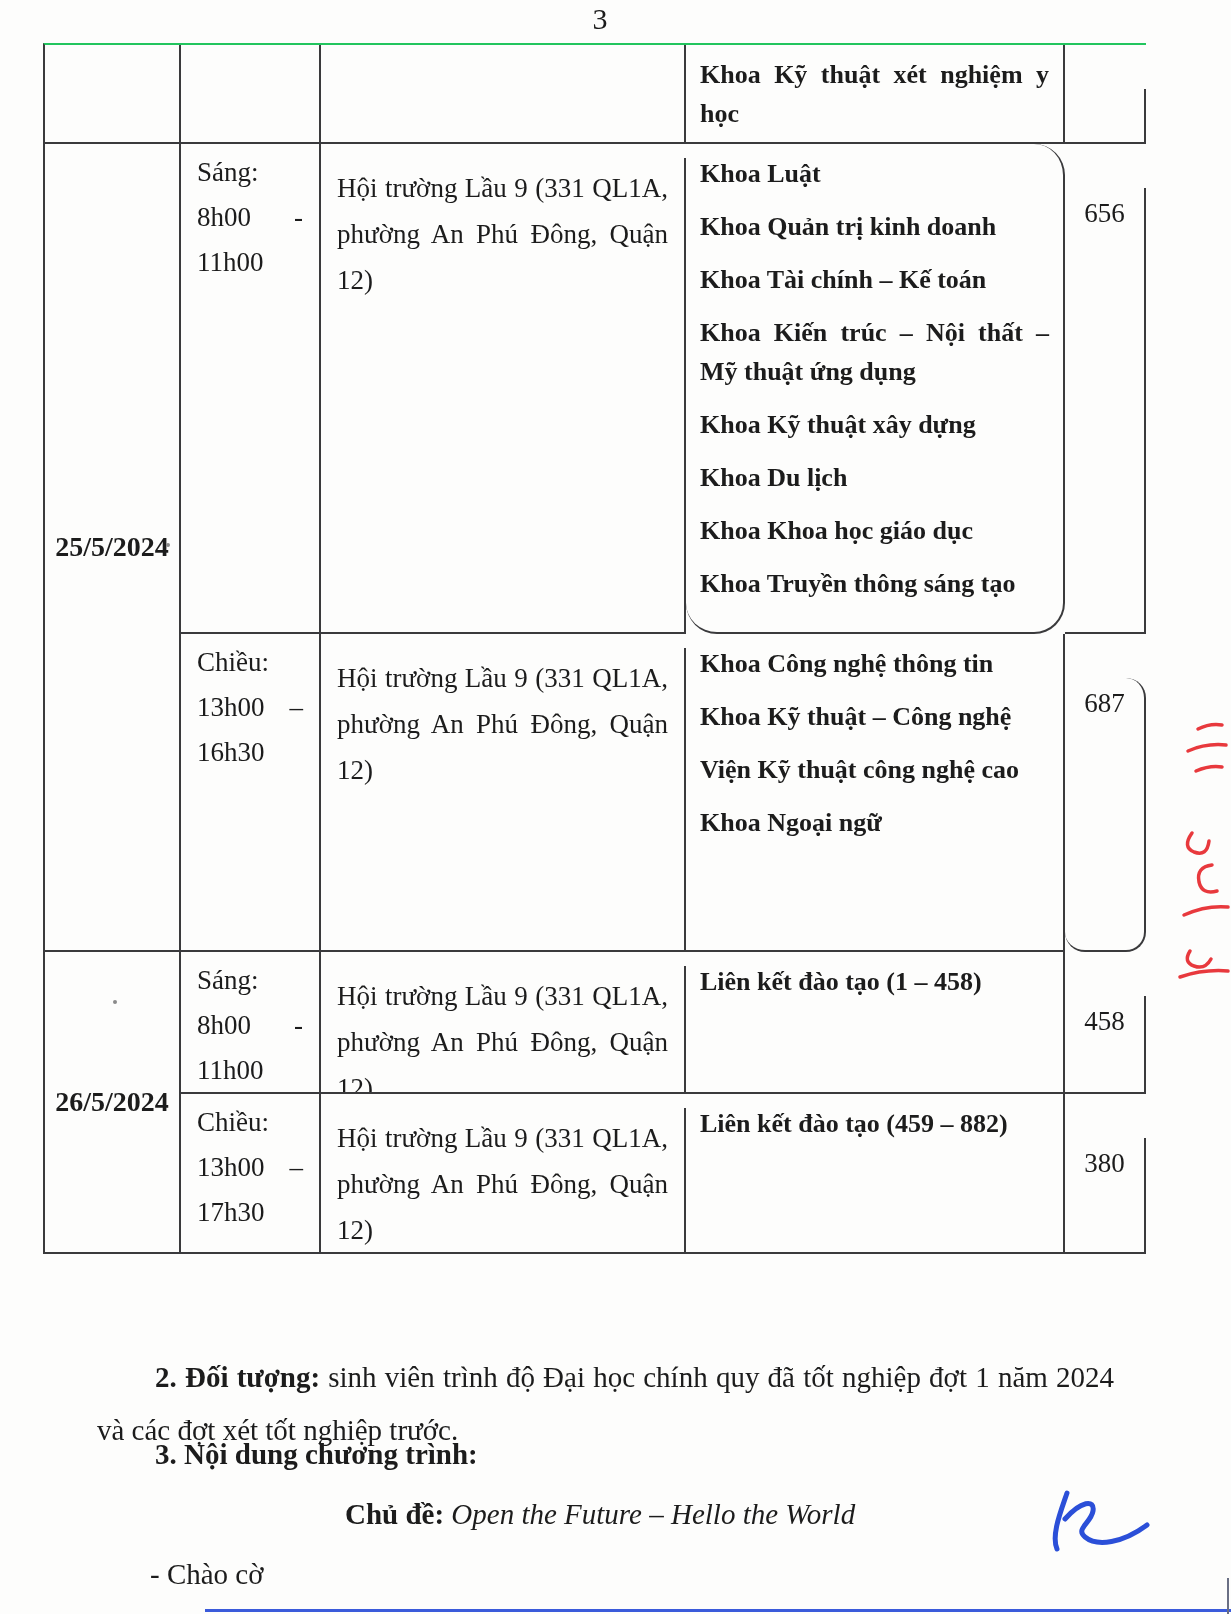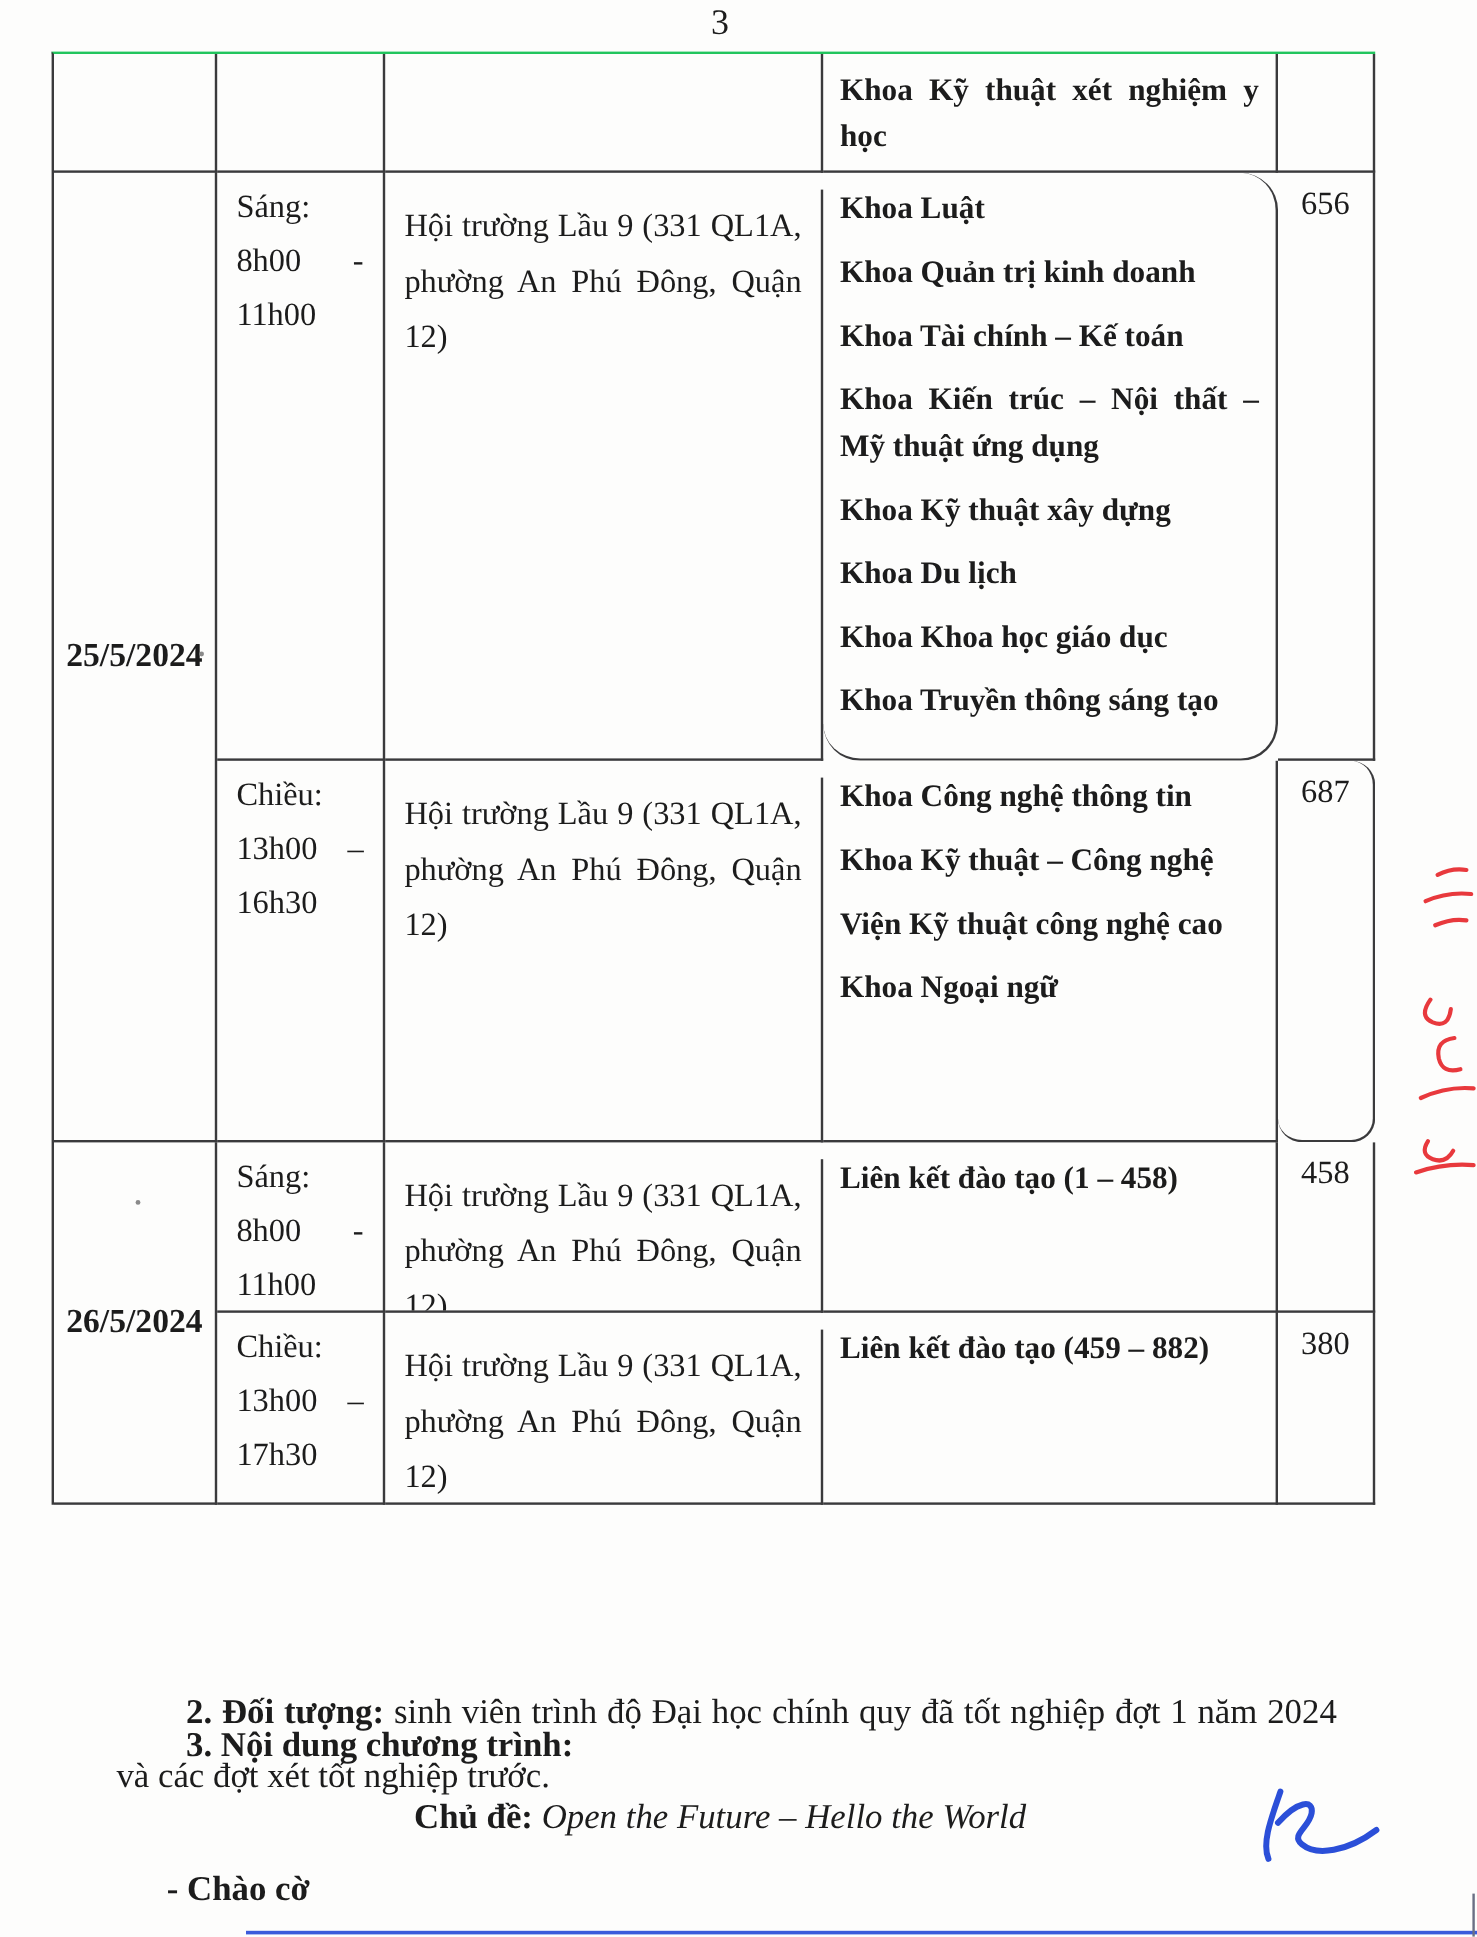--- a/index.html
+++ b/index.html
@@ -34,38 +34,38 @@
   }
   .cell.time{padding:6px 16px;line-height:45px;}
   .time .tsplit{display:flex;justify-content:space-between;}
   .cell.loc{padding:7px 16px;line-height:46px;text-align:justify;margin-top:14px;}
   .cell.fac{padding:10px 14px;}
   .fac-item{
     font-weight:bold;font-size:26px;line-height:39px;
     margin-bottom:14px;text-align:justify;
   }
   .fac-item:last-child{margin-bottom:0;}
-  .cell.count{padding:10px 4px;text-align:center;}
+  .cell.count{padding:10px 4px;text-align:center;margin-top:44px;}
   
   .para-target{
-    position:absolute;left:97px;top:1372px;width:1017px;
+    position:absolute;left:97px;top:1322px;width:1017px;
     font-size:29px;line-height:53px;text-align:justify;text-indent:58px;
   }
   .para-target b{font-weight:bold;}
   .program-heading{
     position:absolute;left:155px;top:1438px;
     font-size:29px;font-weight:bold;
   }
   .theme-line{
     position:absolute;left:345px;top:1498px;font-size:29px;
   }
   .theme-line .lbl{font-weight:bold;}
   .theme-line .txt{font-style:italic;}
   .flag-item{
-    position:absolute;left:139px;top:1558px;font-size:29px;font-weight:bold;
+    position:absolute;left:150px;top:1558px;font-size:29px;
   }
   
   .red-note{position:absolute;left:1140px;top:715px;width:91px;height:290px;}
   .signature{position:absolute;left:1035px;top:1485px;width:130px;height:80px;}
   .bottom-blue-line{
     position:absolute;left:205px;top:1609px;width:1026px;height:3px;
     background:#3b5bdb;
   }
   .edge-line{
     position:absolute;left:1227px;top:1578px;width:2px;height:36px;

